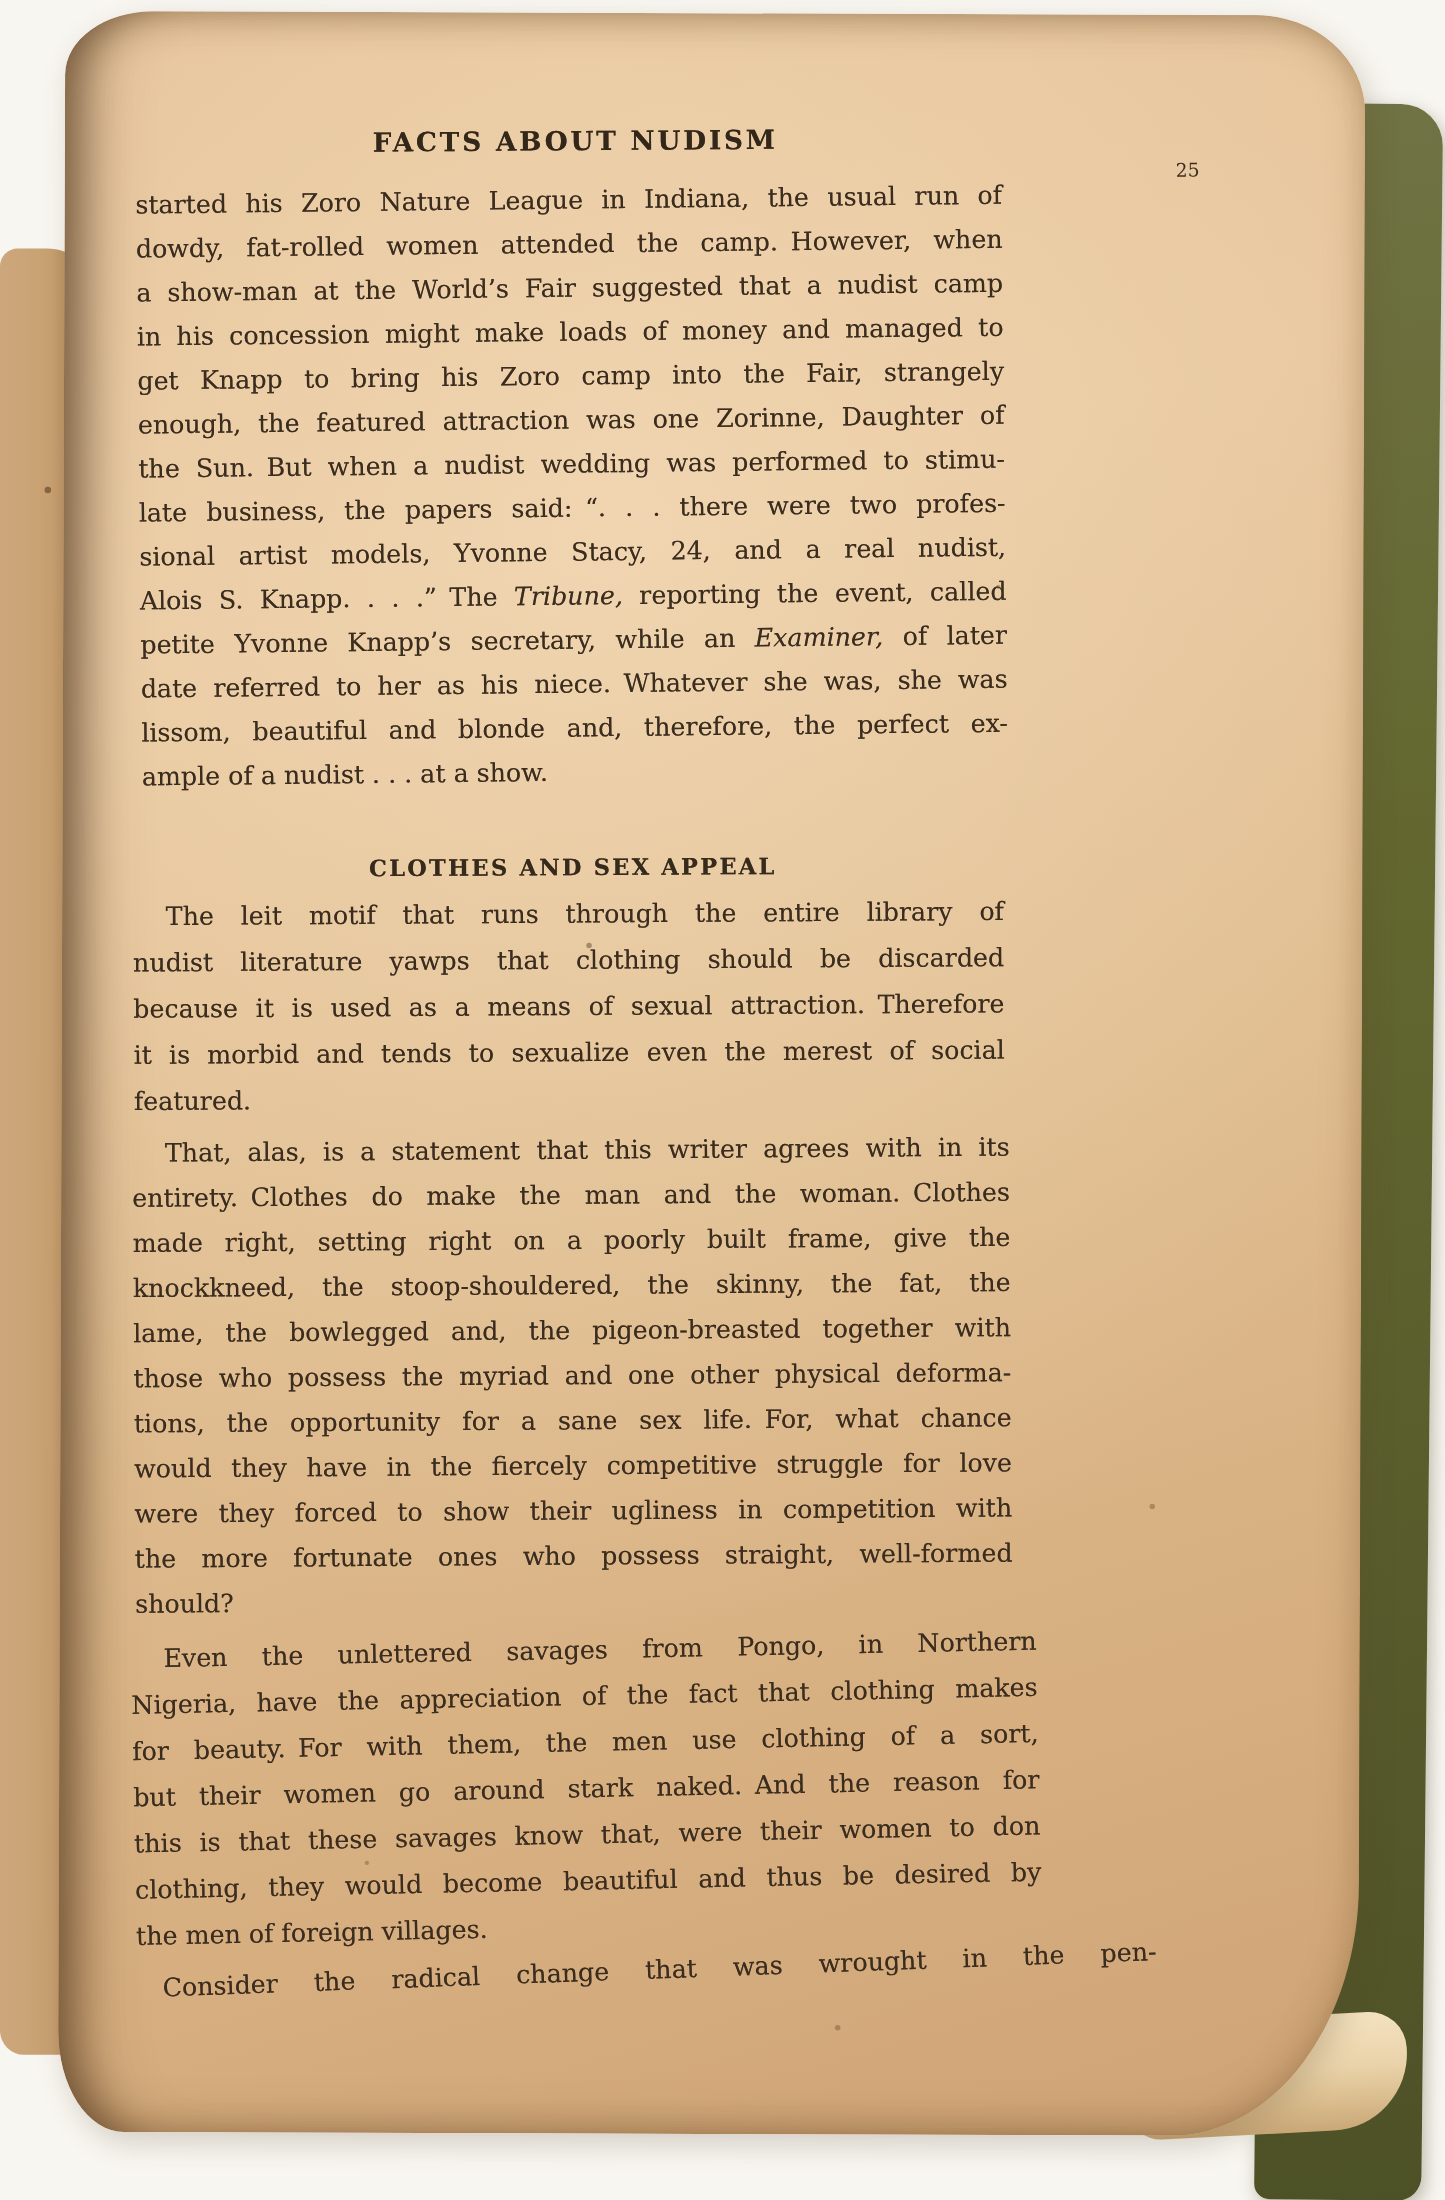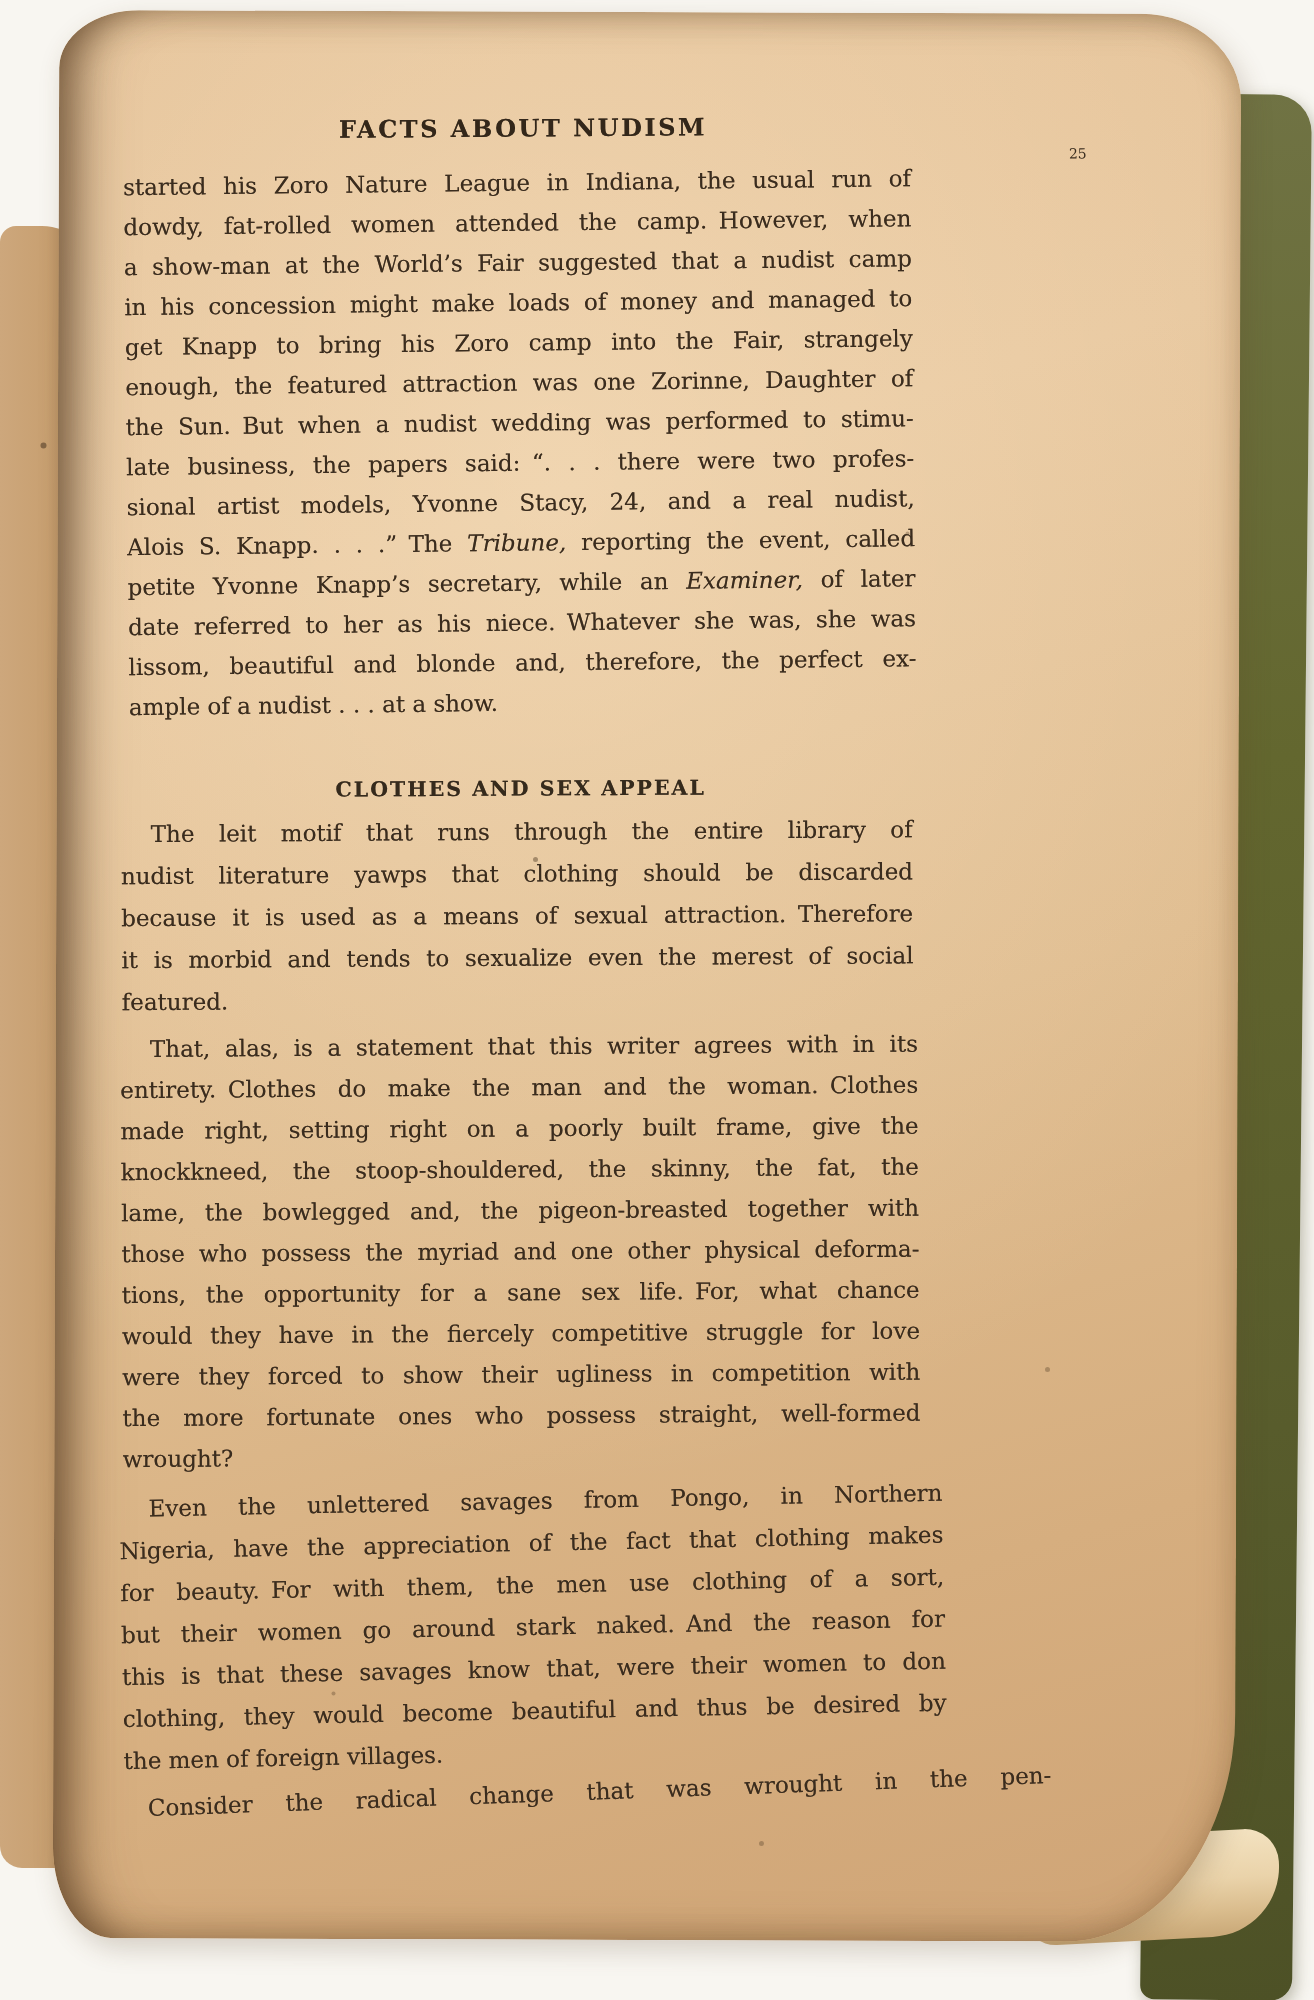--- a/index.html
+++ b/index.html
@@ -56,21 +56,21 @@
   }
 
   .running-head{
     margin:102px auto 0;text-align:center;
     font-size:24px;font-weight:700;letter-spacing:2.5px;
     color:#33271a;transform:rotate(-.6deg);
     text-shadow:0 0 .6px rgba(55,40,25,.65);
   }
   .page-number{
     position:absolute;left:1010px;top:132px;
-    font-size:14px;color:#3a2d1f;transform:rotate(-.8deg);
+    font-size:17px;color:#3a2d1f;transform:rotate(-.8deg);
   }
 
   .text-column{
     position:absolute;left:64px;top:0;width:800px;
     color:#3a2c1e;
     text-shadow:0 0 .6px rgba(60,44,28,.6);
   }
 
   .paragraph{font-size:23px;}
   .line{text-align:justify;text-align-last:justify;}
@@ -145,21 +145,21 @@
           <div class="line first-indent"><span>That, alas, is a statement that this writer agrees with in its</span></div>
           <div class="line"><span>entirety. Clothes do make the man and the woman. Clothes</span></div>
           <div class="line"><span>made right, setting right on a poorly built frame, give the</span></div>
           <div class="line"><span>knockkneed, the stoop-shouldered, the skinny, the fat, the</span></div>
           <div class="line"><span>lame, the bowlegged and, the pigeon-breasted together with</span></div>
           <div class="line"><span>those who possess the myriad and one other physical deforma-</span></div>
           <div class="line"><span>tions, the opportunity for a sane sex life. For, what chance</span></div>
           <div class="line"><span>would they have in the fiercely competitive struggle for love</span></div>
           <div class="line"><span>were they forced to show their ugliness in competition with</span></div>
           <div class="line"><span>the more fortunate ones who possess straight, well-formed</span></div>
-          <div class="line last"><span>wrought?</span></div>
+          <div class="line last"><span>should?</span></div>
         </div>
         <div class="paragraph">
           <div class="line first-indent"><span>Even the unlettered savages from Pongo, in Northern</span></div>
           <div class="line"><span>Nigeria, have the appreciation of the fact that clothing makes</span></div>
           <div class="line"><span>for beauty. For with them, the men use clothing of a sort,</span></div>
           <div class="line"><span>but their women go around stark naked. And the reason for</span></div>
           <div class="line"><span>this is that these savages know that, were their women to don</span></div>
           <div class="line"><span>clothing, they would become beautiful and thus be desired by</span></div>
           <div class="line last"><span>the men of foreign villages.</span></div>
         </div>

